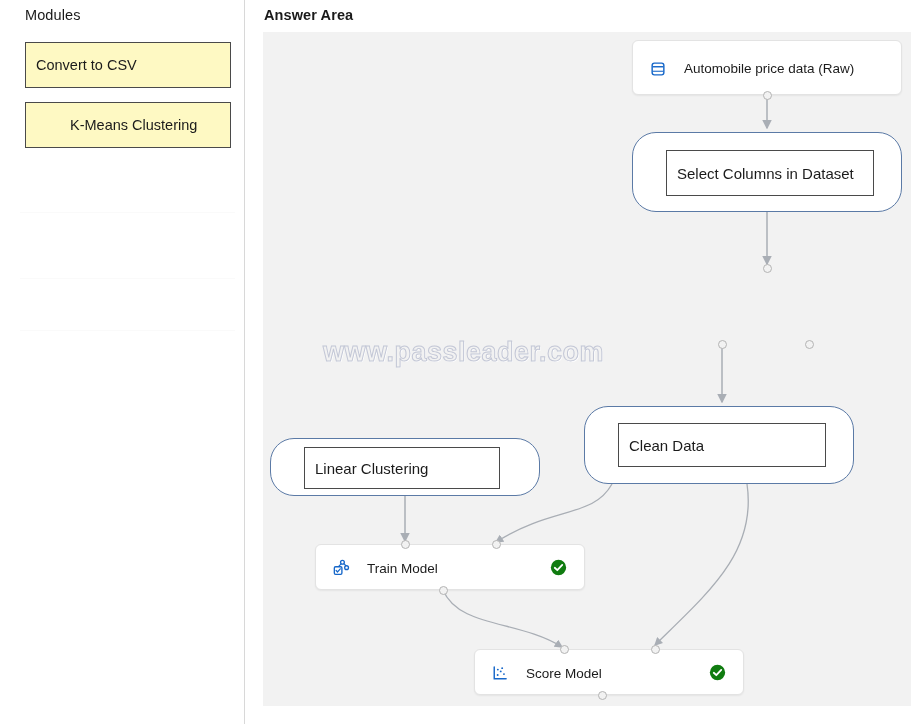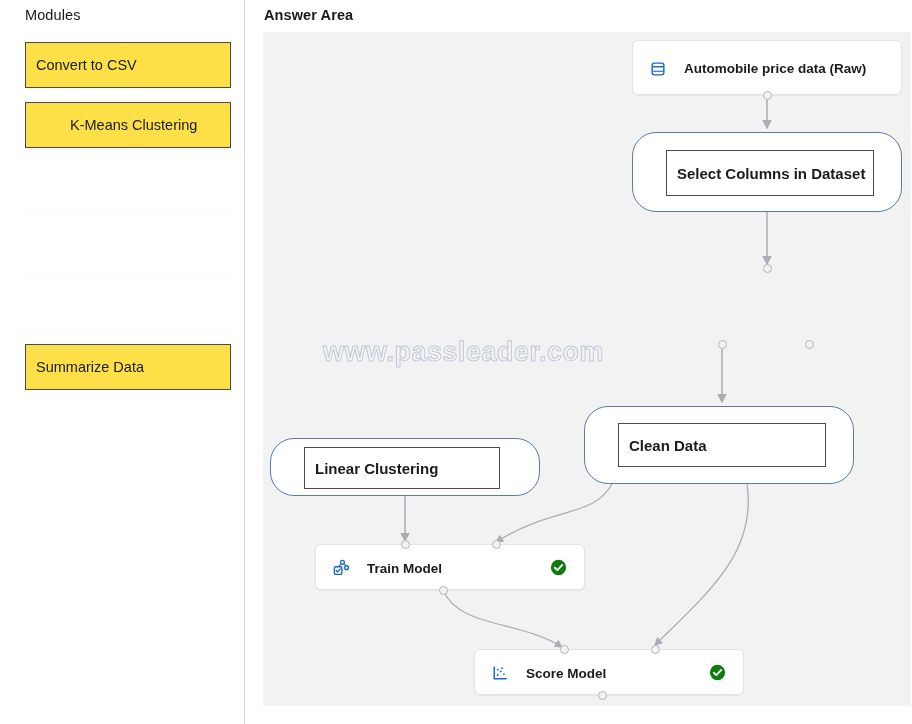--- a/index.html
+++ b/index.html
@@ -34,21 +34,21 @@
     color: #1a1a1a;
     letter-spacing: 0.1px;
   }
   .module-chip {
     position: absolute;
     left: 25px;
     width: 206px;
     height: 46px;
     box-sizing: border-box;
     border: 1.6px solid #4a4a4a;
-    background: #fde047;
+    background: #fef9c3;
     display: flex;
     align-items: center;
     padding-left: 10px;
     font-size: 14.5px;
     color: #1b1b1b;
   }
   #module-chip-0 { top: 42px; }
   #module-chip-1 { top: 102px; padding-left: 44px; }
   #module-chip-2 { top: 344px; }
 
@@ -87,21 +87,20 @@
     left: 0; top: 0;
     width: 648px;
     height: 674px;
     pointer-events: none;
   }
 
   
   .node {
     position: absolute;
     box-sizing: border-box;
-    font-weight: bold;
   }
 
   
   .node-card {
     background: #ffffff;
     border: 1px solid #e3e3e3;
     border-radius: 6px;
     box-shadow: 0 1px 2px rgba(0,0,0,0.06);
   }
 
@@ -191,23 +190,20 @@
 
   <div class="faint-rule" id="faint-rule-0"></div>
   <div class="faint-rule" id="faint-rule-1"></div>
   <div class="faint-rule" id="faint-rule-2"></div>
 
   <div class="module-chip" id="module-chip-0">
     <span>Convert to CSV</span>
   </div>
   <div class="module-chip" id="module-chip-1">
     <span>K-Means Clustering</span>
-  </div>
-  <div class="module-chip" id="module-chip-2">
-    <span>Summarize Data</span>
   </div>
 </div>
 
 <div id="answer-title">Answer Area</div>
 
 <div id="canvas">
 
   <svg id="edge-layer" viewBox="0 0 648 674" xmlns="http://www.w3.org/2000/svg">
     <defs>
       <marker id="arrow" viewBox="0 0 10 10" refX="8.5" refY="5" markerWidth="6.5" markerHeight="6.5" orient="auto-start-reverse">

